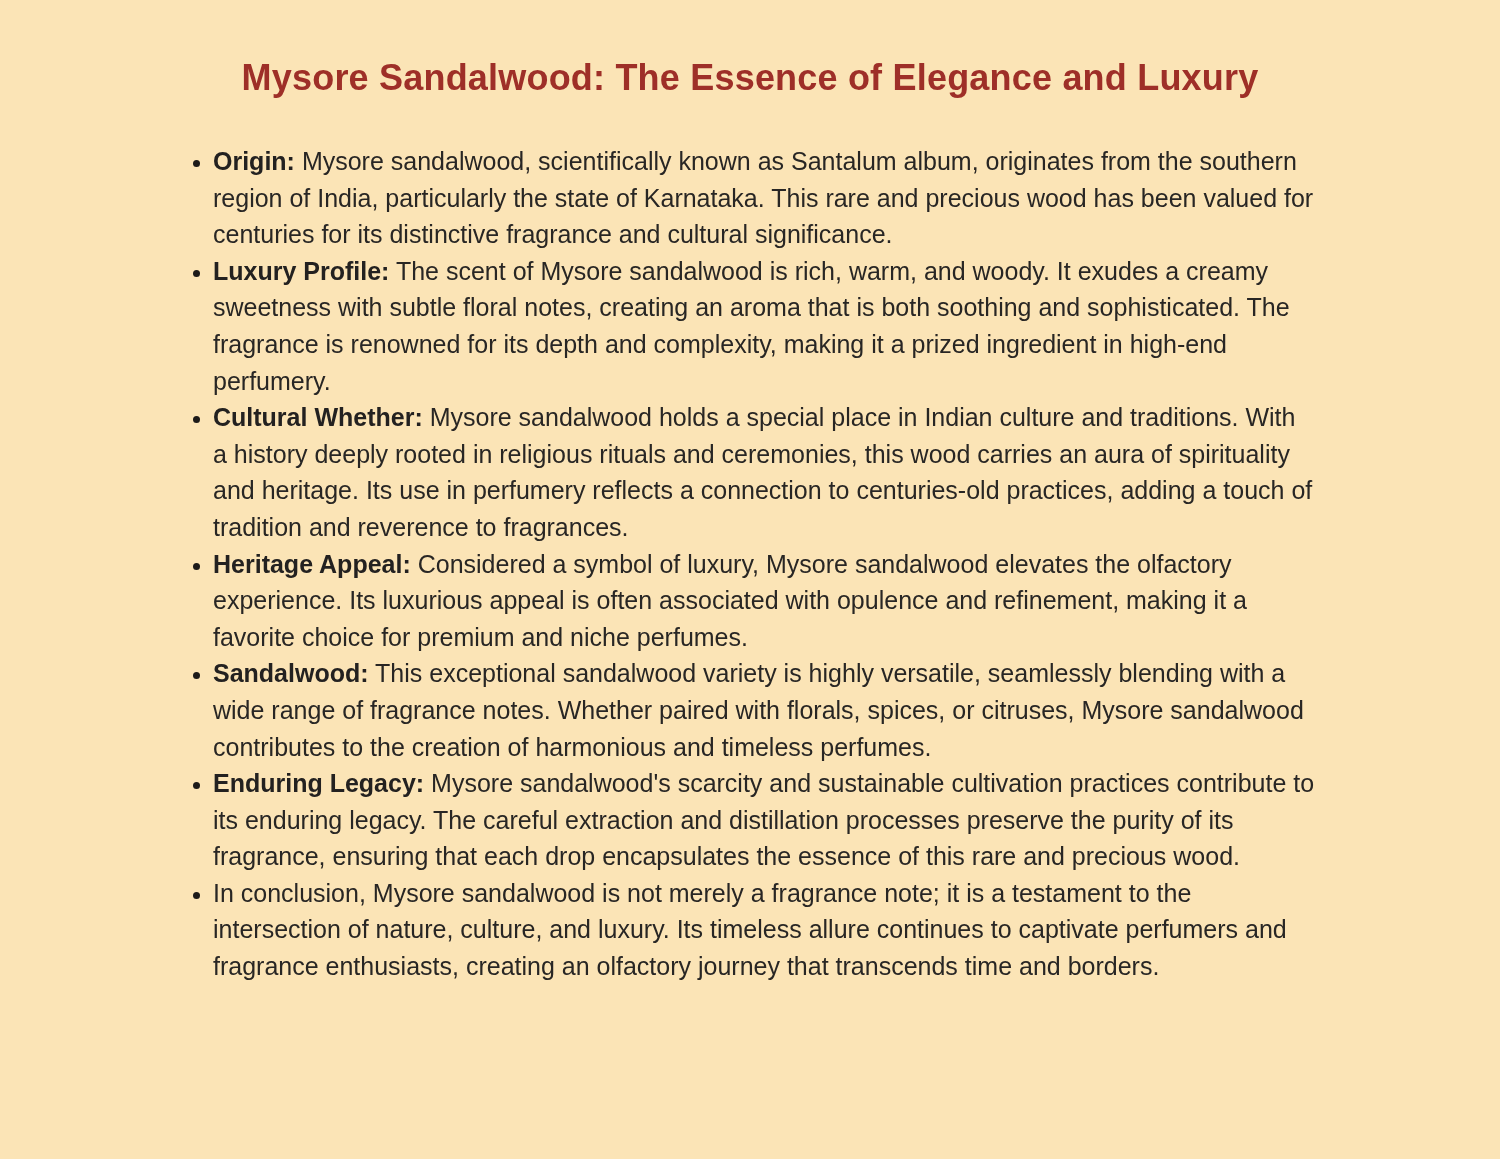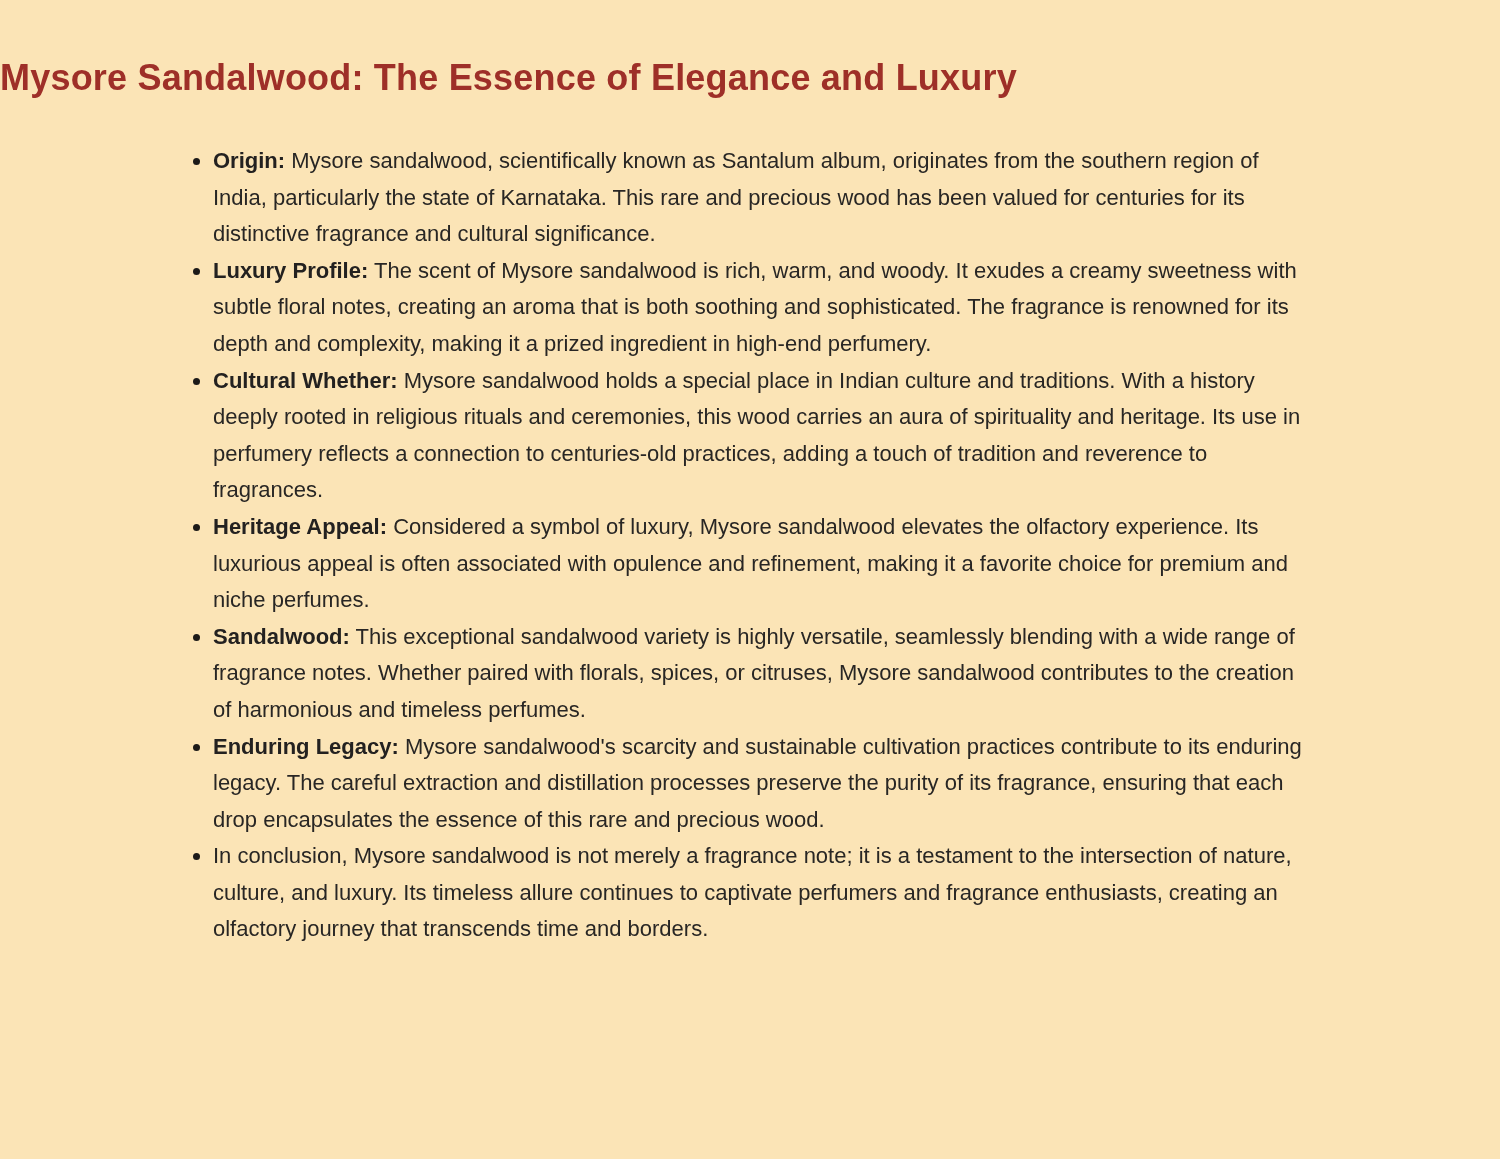--- a/index.html
+++ b/index.html
@@ -10,33 +10,34 @@
     position: relative;
     width: 1500px;
     height: 1159px;
     background: #fbe4b6;
     overflow: hidden;
     font-family: "Liberation Sans", "DejaVu Sans", sans-serif;
   }
   .title {
     margin: 0;
     padding-top: 57px;
+    text-align: center;
     font-size: 36px;
     font-weight: bold;
     letter-spacing: 0.2px;
     color: #9e2f28;
   }
   ul.bullets {
     margin: 44px 0 16px 0;
     width: 1315px;
     padding-left: 213px;
     box-sizing: border-box;
     list-style: disc outside;
     color: #282624;
-    font-size: 22px;
+    font-size: 25px;
     line-height: 36.6px;
   }
   ul.bullets li {
     margin: 0;
     padding: 0;
   }
   ul.bullets li::marker {
     color: #1c1a18;
     font-size: 22px;
   }

